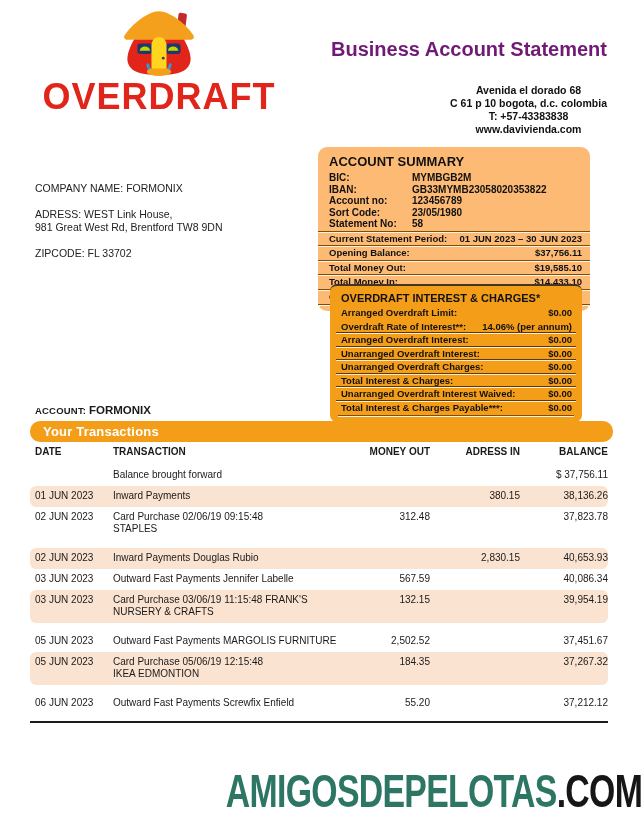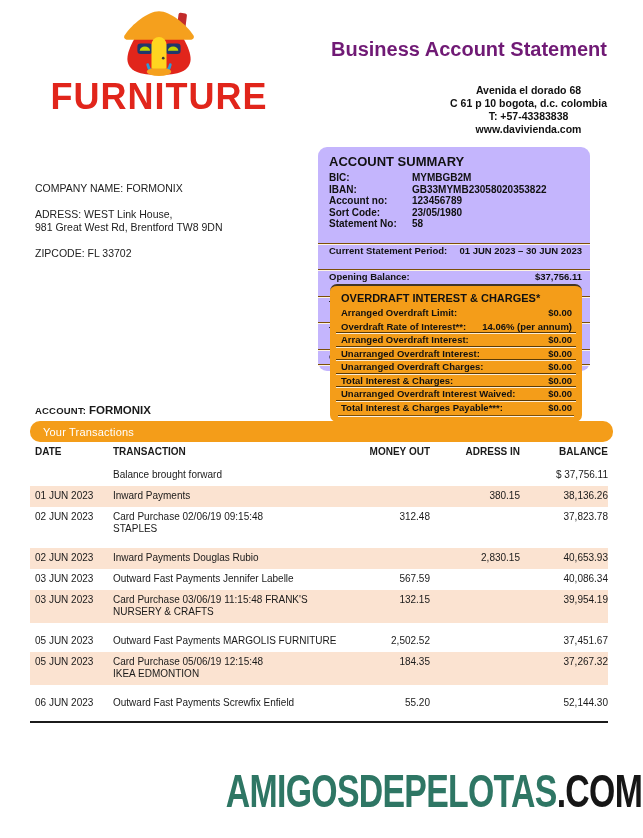--- a/index.html
+++ b/index.html
@@ -24,29 +24,29 @@
     font-size:10.5px; font-weight:bold; line-height:13px; color:#111;
   }
 
   
   .company { position:absolute; left:35px; top:182px; font-size:10.5px; line-height:13px; color:#222; }
   .company .gap1 { margin-top:13px; }
 
   
   .sum-box {
     position:absolute; left:318px; top:147px; width:272px;
-    background:#c4b5fd; border-radius:9px; padding:7px 0 5px; box-sizing:border-box;
+    background:#fdba74; border-radius:9px; padding:7px 0 5px; box-sizing:border-box;
   }
   .sum-title { font-size:13px; font-weight:bold; color:#111; margin:0 0 3px 11px; }
   .f-row { display:flex; padding:0 10px 0 11px; font-size:10px; font-weight:bold; line-height:11.5px; color:#111; }
   .f-label { width:83px; flex:none; }
   .f-value { flex:1; }
   .srow {
     position:relative; display:flex; justify-content:space-between; align-items:flex-end;
-    padding:1px 8px 1px 11px; font-size:9.5px; font-weight:bold; line-height:9.5px; margin-top:15px; color:#111;
+    padding:1px 8px 1px 11px; font-size:9.5px; font-weight:bold; line-height:9.5px; margin-top:3px; color:#111;
   }
   .srow::before {
     content:""; position:absolute; top:-2px; left:0; right:0; height:2px;
     background:linear-gradient(to bottom,#7c4f08 50%,#fdf3e3 50%);
   }
   .dline { height:2px; margin-top:2px; background:linear-gradient(to bottom,#7c4f08 50%,#fdf3e3 50%); }
 
   .od-box {
     position:absolute; left:330px; top:284px; width:252px;
     background:#f49d19; border-radius:7px; border-top:2px solid #433625;
@@ -65,27 +65,27 @@
 
   
   .account-line { position:absolute; left:35px; top:404px; font-size:10px; }
   .account-line .lbl { font-weight:bold; font-size:9.5px; letter-spacing:0.2px; }
   .account-line .val { font-weight:bold; font-size:11.5px; }
   .tx-bar {
     position:absolute; left:30px; top:421px; width:583px; height:21px;
     background:#f49d19; border-radius:10px; box-sizing:border-box;
     display:flex; align-items:center; padding-left:13px;
   }
-  .tx-bar-label { color:#fff; font-weight:normal; font-size:11px; letter-spacing:0.2px; }
+  .tx-bar-label { color:#fff; font-weight:bold; font-size:13px; letter-spacing:0.2px; }
 
   
   .tx-table { position:absolute; left:30px; top:444px; width:578px; font-size:10px; }
   .t-head { display:flex; font-weight:bold; padding:2px 0 8px; }
   .t-row { display:flex; padding:4px 0 5px; line-height:12px; }
-  .t-row.shaded { background:#fbe3d1; }
+  .t-row.shaded { background:#fbe3d1;border-radius:6px; }
   .t-row.gap { margin-top:8px; }
   .c-date { width:83px; flex:none; padding-left:5px; box-sizing:border-box; }
   .c-tx   { flex:1; }
   .c-out  { width:90px; flex:none; text-align:right; }
   .c-in   { width:90px; flex:none; text-align:right; }
   .c-bal  { width:88px; flex:none; text-align:right; }
   .t-endline { border-bottom:2px solid #1b1b1b; margin-top:7px; }
 
   
   .watermark {
@@ -109,21 +109,21 @@
       <rect x="27" y="35.5" width="16" height="11" rx="3.5" fill="#1f386b"></rect>
       <path d="M29.5 43 a5.5 4.5 0 0 1 11 0 z" fill="#c3d600"></path>
       <rect x="57" y="35.5" width="16" height="11" rx="3.5" fill="#1f386b"></rect>
       <path d="M59.5 43 a5.5 4.5 0 0 1 11 0 z" fill="#c3d600"></path>
       <path d="M38 58 q1.5 8 9.5 9" stroke="#2d9bd8" stroke-width="3" fill="none" stroke-linecap="round"></path>
       <path d="M62 58 q-1.5 8 -9.5 9" stroke="#2d9bd8" stroke-width="3" fill="none" stroke-linecap="round"></path>
       <ellipse cx="50" cy="65.5" rx="13" ry="4.5" fill="#f5a01d"></ellipse>
       <path d="M42 37 a8 8.5 0 0 1 16 0 v25 h-16 z" fill="#ffd520"></path>
       <circle cx="54.5" cy="51" r="1.4" fill="#3a3a3a"></circle>
     </svg>
-    <div class="logo-word">FURNITURE</div>
+    <div class="logo-word">OVERDRAFT</div>
   </div>
 
   <div class="doc-title">Business Account Statement</div>
 
   <div class="bank-address">
   <div>Avenida el dorado 68</div>
 
   <div>C 61 p 10 bogota, d.c. colombia</div>
 
   <div>T: +57-43383838</div>
@@ -348,21 +348,21 @@
   </div>
 
   <div class="t-row gap">
     <div class="c-date">06 JUN 2023</div>
     <div class="c-tx">
       <div>Outward Fast Payments Screwfix Enfield</div>
       <div></div>
     </div>
     <div class="c-out">55.20</div>
     <div class="c-in"></div>
-    <div class="c-bal">52,144.30</div>
+    <div class="c-bal">37,212.12</div>
   </div>
 </div>
     <div class="t-endline"></div>
   </div>
 
   <div class="watermark">
     <span class="wm-green">AMIGOSDEPELOTAS</span><span class="wm-black">.COM</span>
   </div>
 
 </div>

